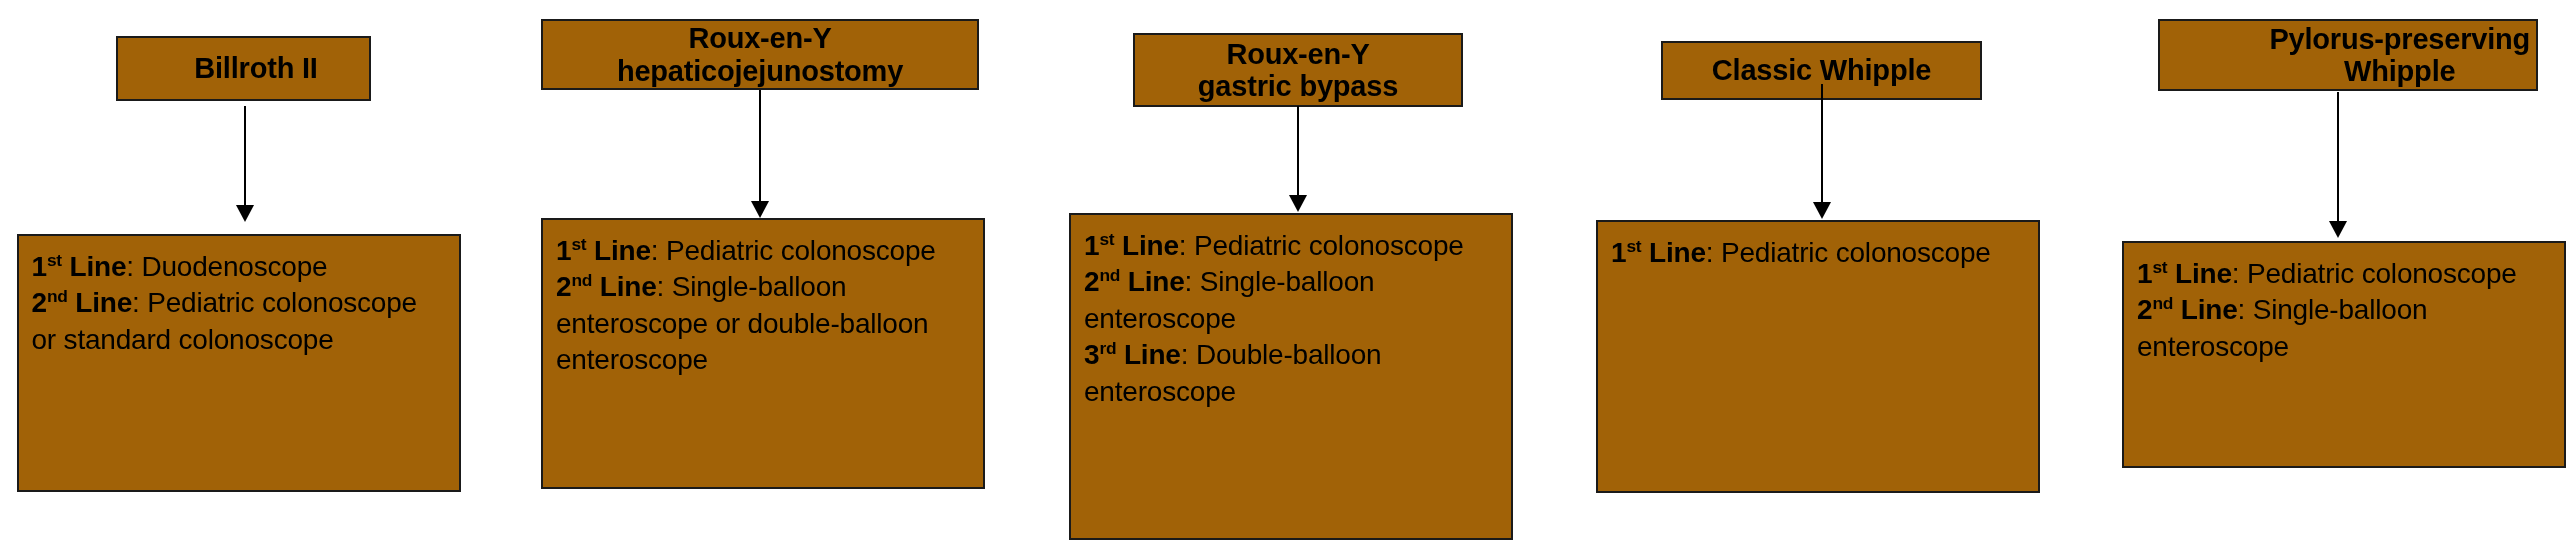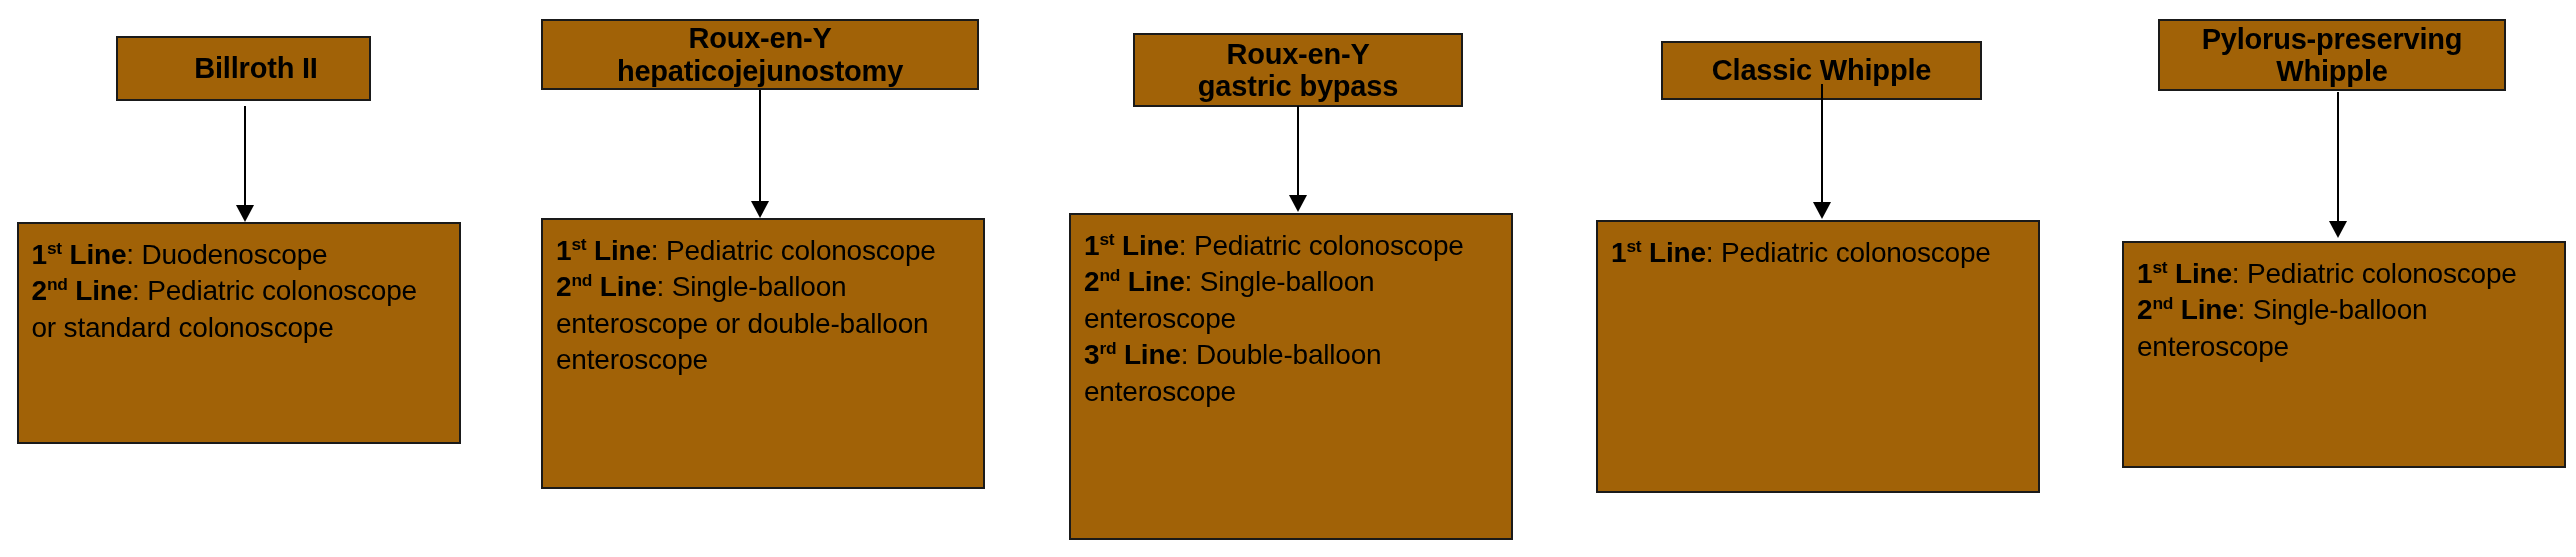--- a/index.html
+++ b/index.html
@@ -87,21 +87,21 @@
     <div class="title-text">
       <span>Billroth II</span>
     </div>
   </div>
 
   <div class="arrow" style="left:236px; top:106px; width:19px; height:117px;">
     <div class="arrow-shaft" style="left:7.6px; height:101px;"></div>
     <div class="arrow-head" style="left:0px; top:99px;"></div>
   </div>
 
-  <div class="box body-box" style="left:16.5px; top:222px; width:444px; height:222px;">
+  <div class="box body-box" style="left:16.5px; top:234px; width:444px; height:258px;">
     <div class="body-text">
       <p>
         <span class="ord"><span>1</span><sup>st</sup></span>
         <span class="lbl">Line</span><span>:</span>
         <span>Duodenoscope</span>
       </p>
       <p>
         <span class="ord"><span>2</span><sup>nd</sup></span>
         <span class="lbl">Line</span><span>:</span>
         <span>Pediatric colonoscope or standard colonoscope</span>
@@ -182,21 +182,21 @@
   <div class="box body-box" style="left:1596px; top:220px; width:444px; height:273px;">
     <div class="body-text">
       <p>
         <span class="ord"><span>1</span><sup>st</sup></span>
         <span class="lbl">Line</span><span>:</span>
         <span>Pediatric colonoscope</span>
       </p>
     </div>
   </div>
 
-  <div class="box title-box" style="left:2158px; top:19.4px; width:348px; height:72px;">
+  <div class="box title-box" style="left:2158px; top:19.4px; width:380px; height:72px;justify-content:flex-end;">
     <div class="title-text">
       <span>Pylorus-preserving</span><br>
       <span>Whipple</span>
     </div>
   </div>
 
   <div class="arrow" style="left:2329px; top:92px; width:19px; height:147px;">
     <div class="arrow-shaft" style="left:7.6px; height:132px;"></div>
     <div class="arrow-head" style="left:0px; top:129px;"></div>
   </div>

